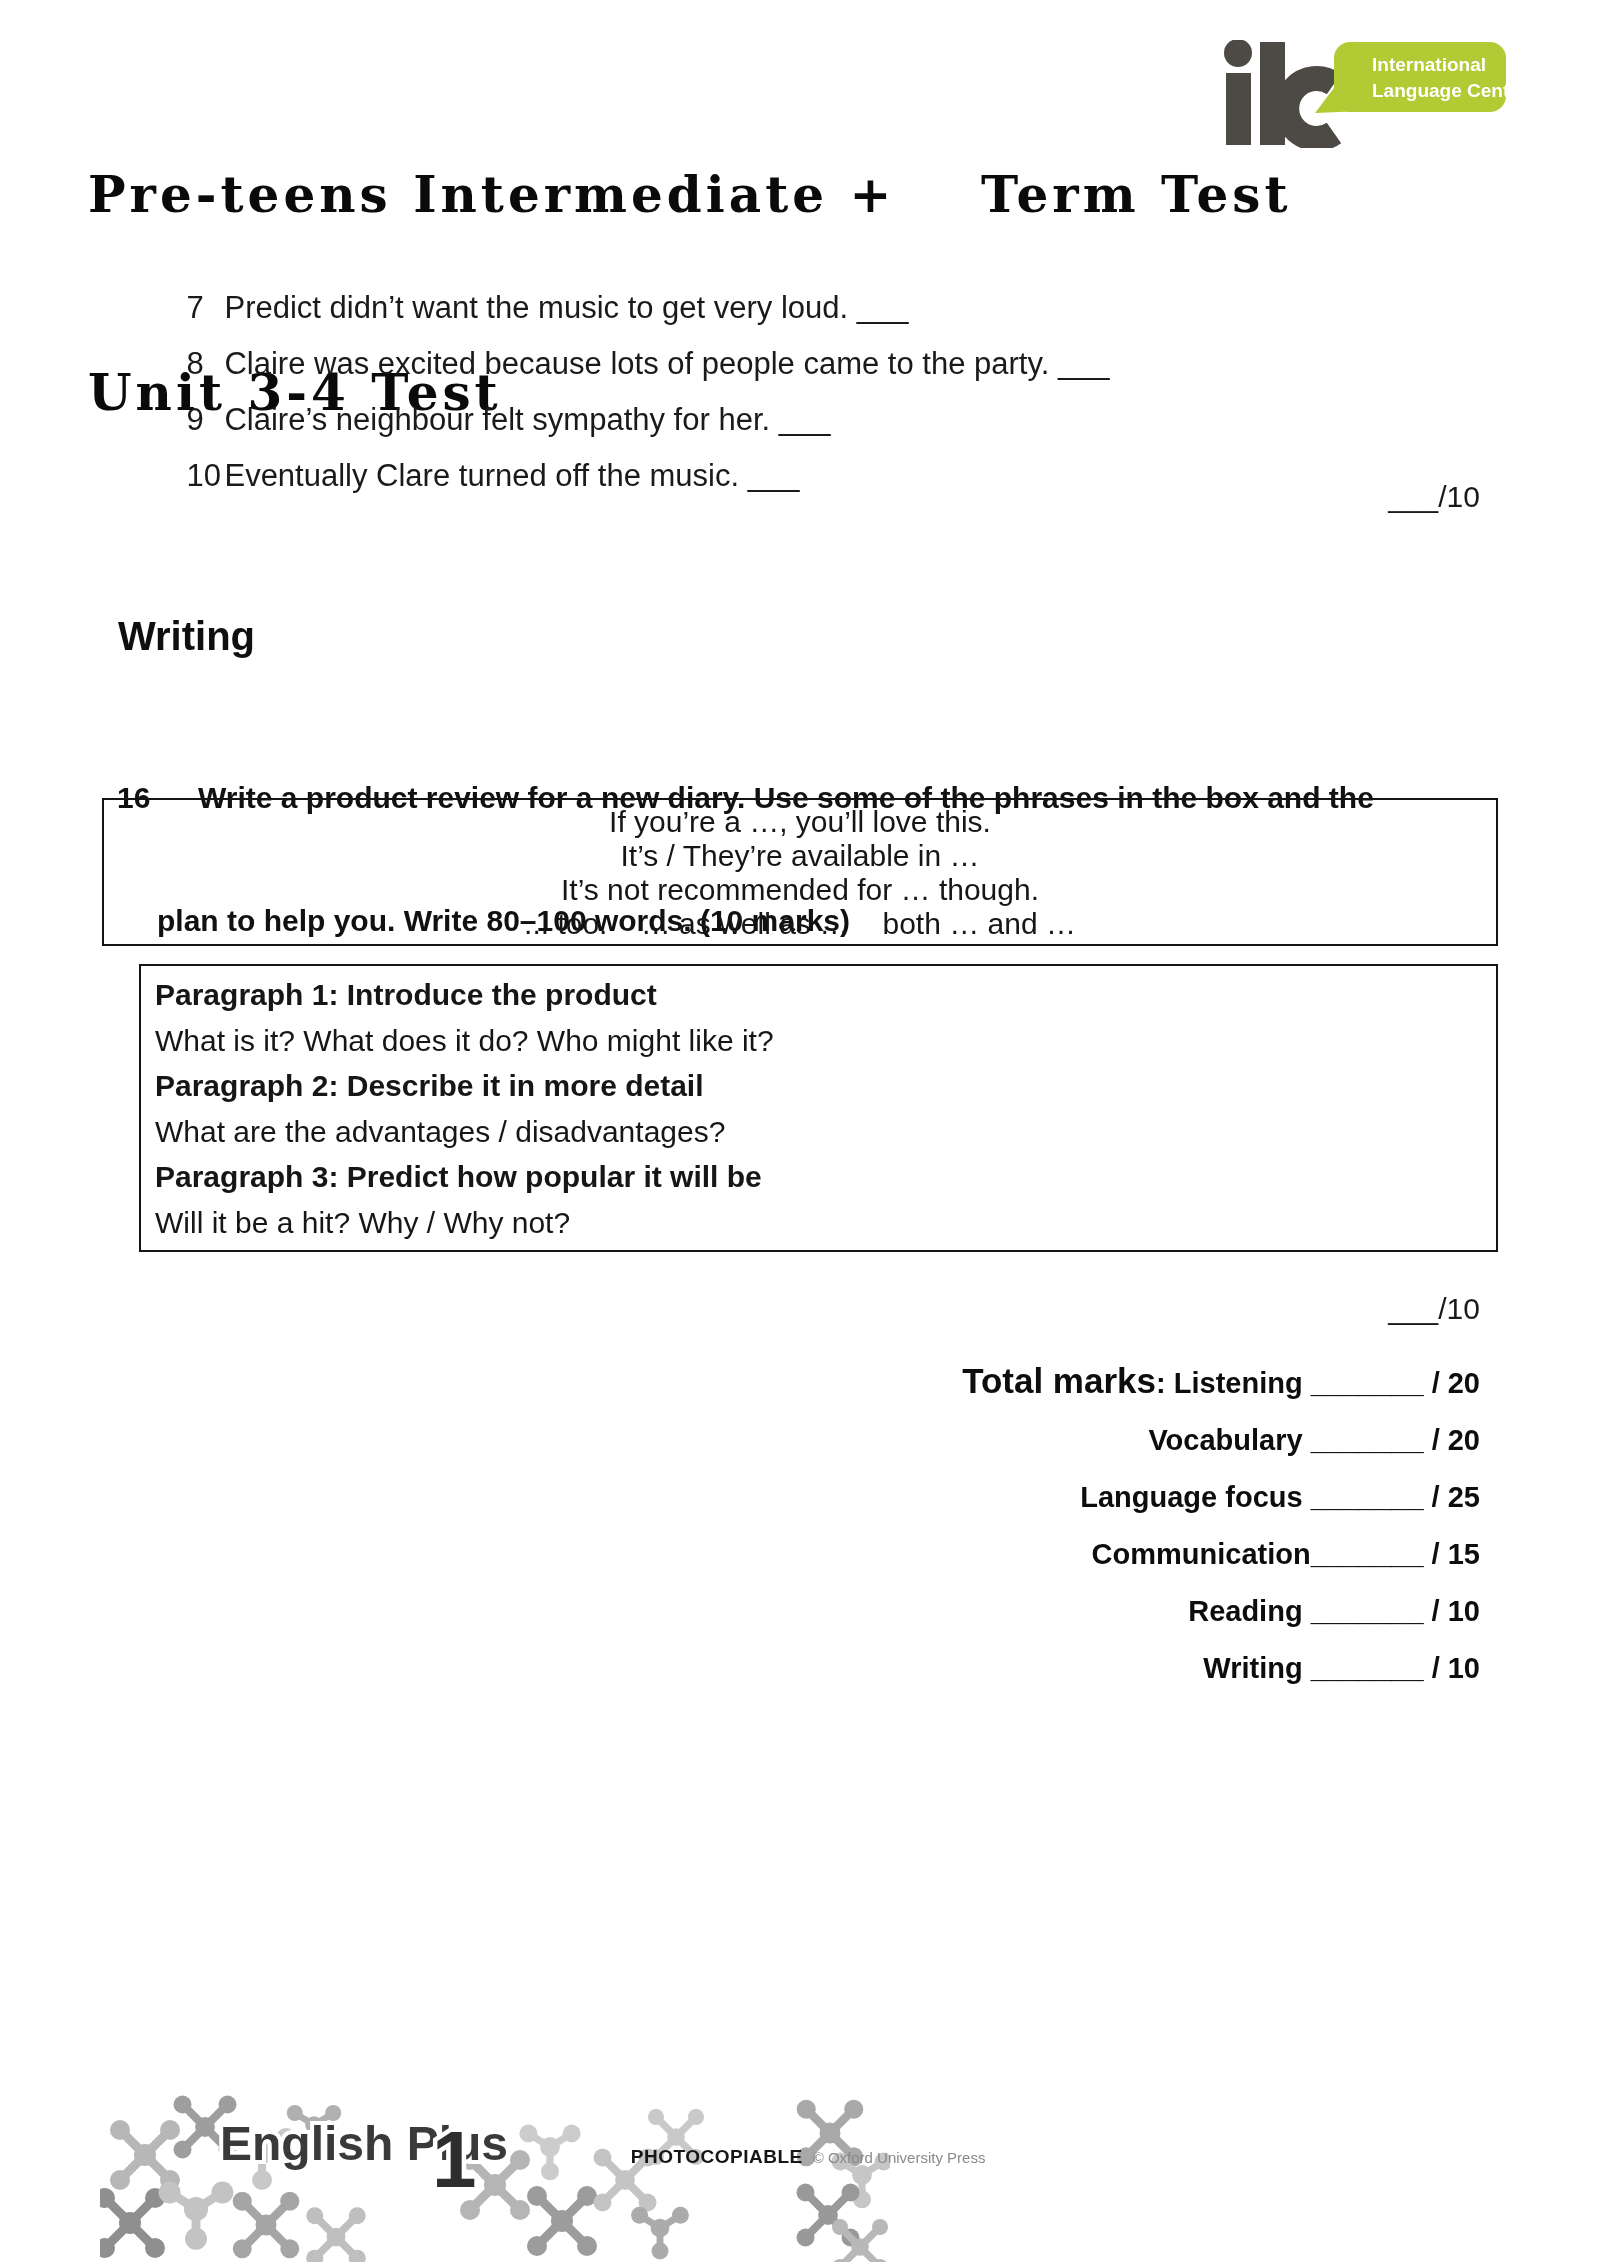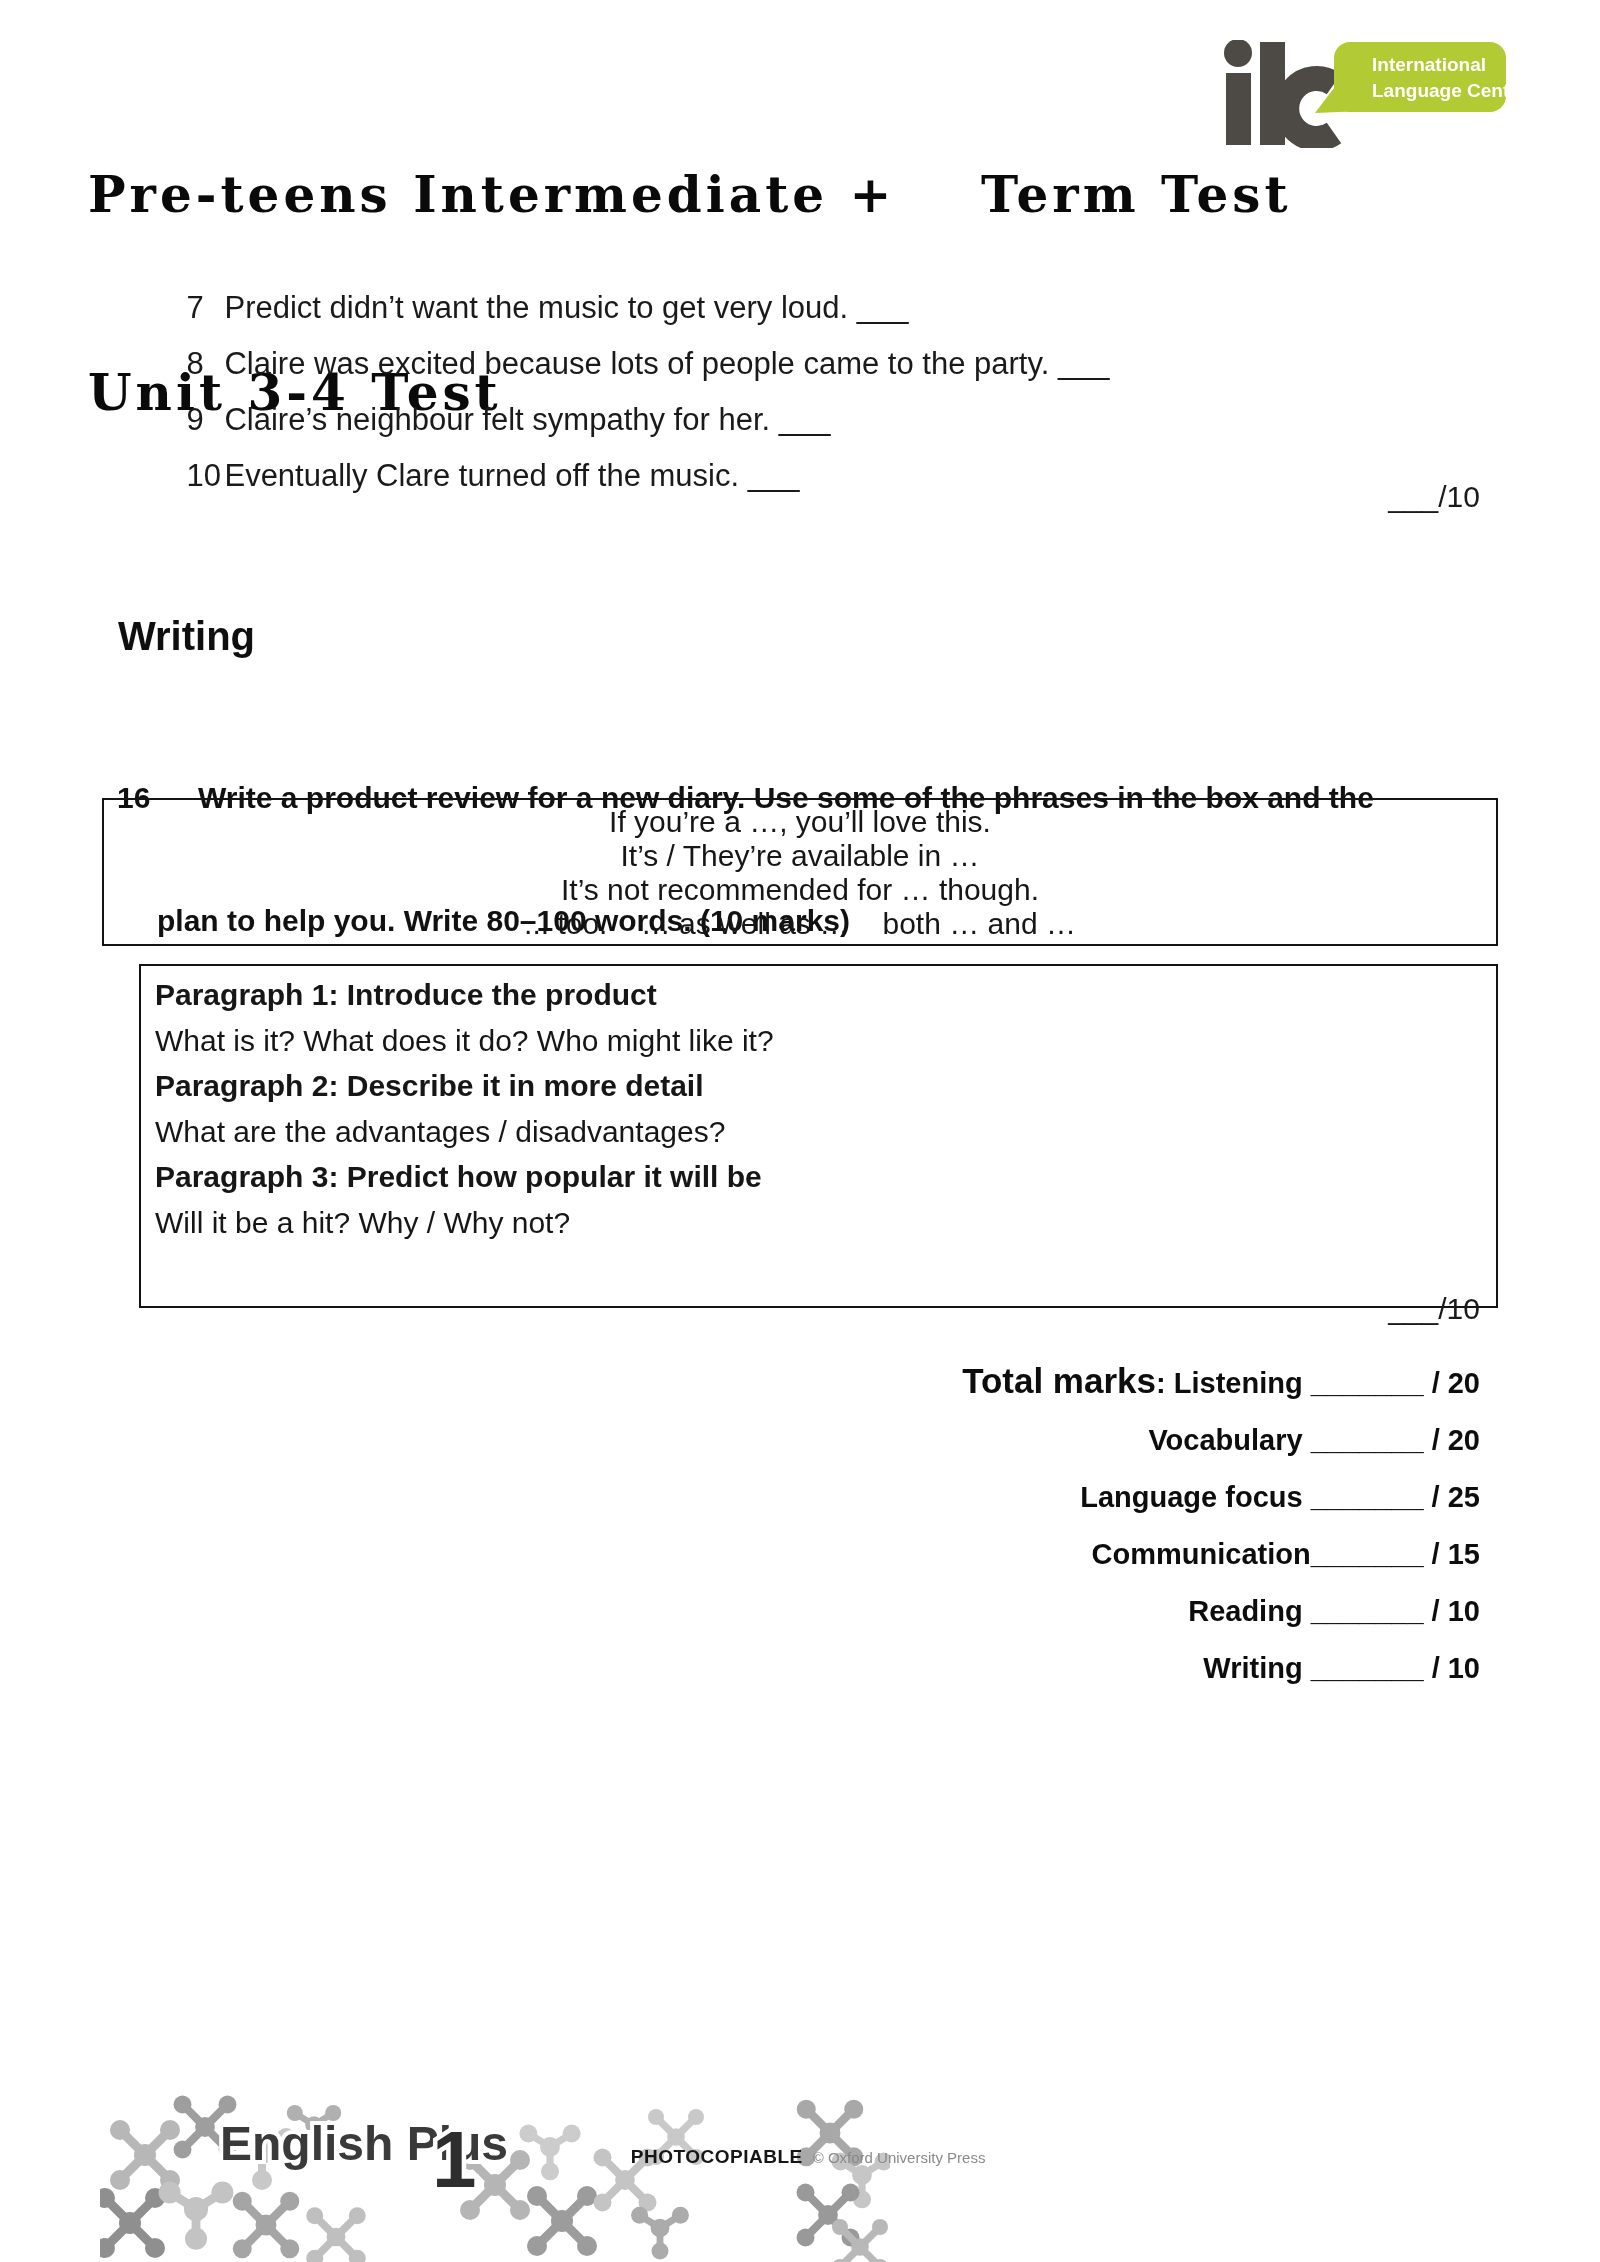--- a/index.html
+++ b/index.html
@@ -46,21 +46,21 @@
   .q16l2{margin-left:40px;}
   .phrasebox{
     position:absolute;left:102px;top:798px;width:1396px;height:148px;
     border:2px solid #141414;box-sizing:border-box;
     padding-top:5px;
     text-align:center;
     font-size:30px;line-height:34px;color:#161616;
   }
   .phrasebox div{white-space:pre;}
   .planbox{
-    position:absolute;left:139px;top:964px;width:1359px;height:344px;
+    position:absolute;left:139px;top:964px;width:1359px;height:288px;
     border:2px solid #141414;box-sizing:border-box;
     padding:6px 0 0 14px;
     font-size:30px;line-height:45.5px;color:#161616;
   }
   .plan-bold{font-weight:700;}
   
   .totals{
     position:absolute;right:120px;top:1352px;
     text-align:right;
     font-size:29px;font-weight:700;color:#0d0d0d;

